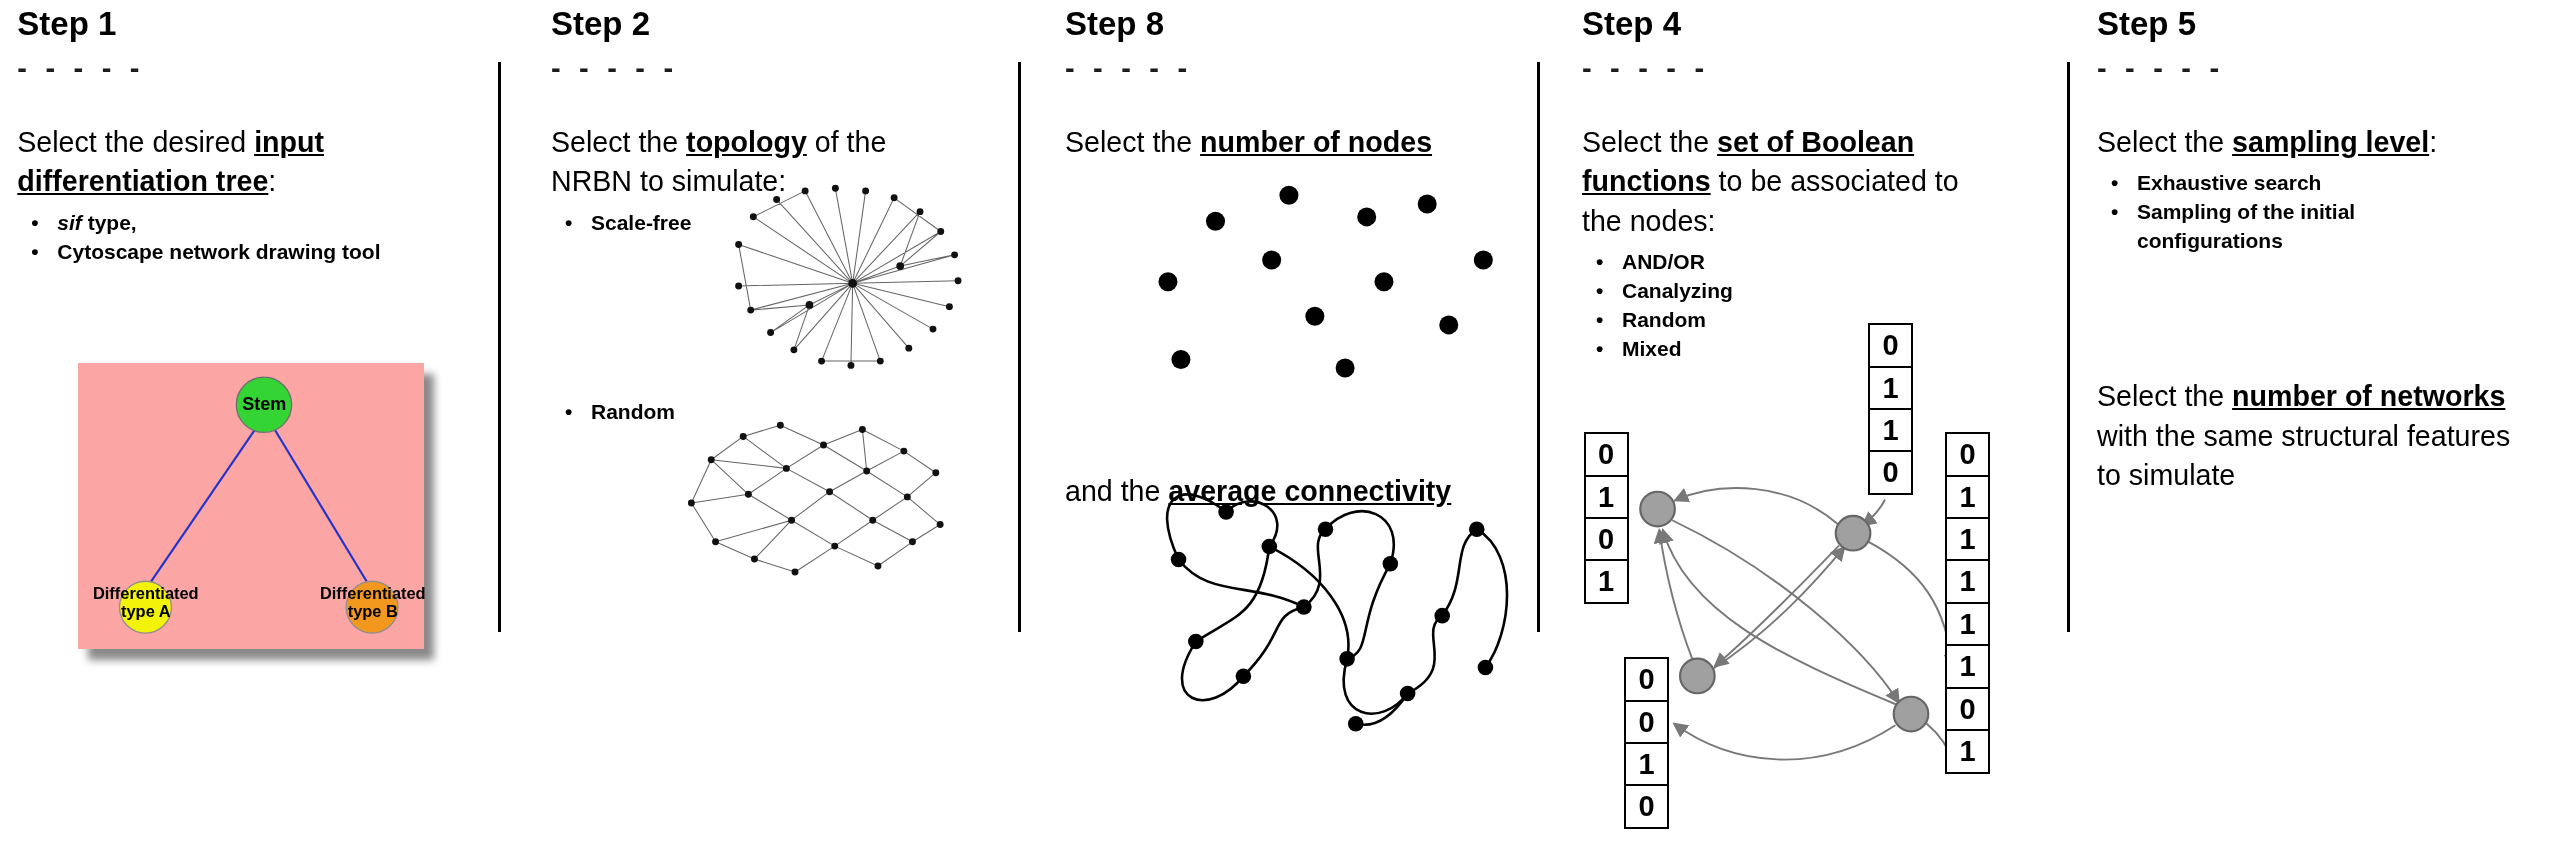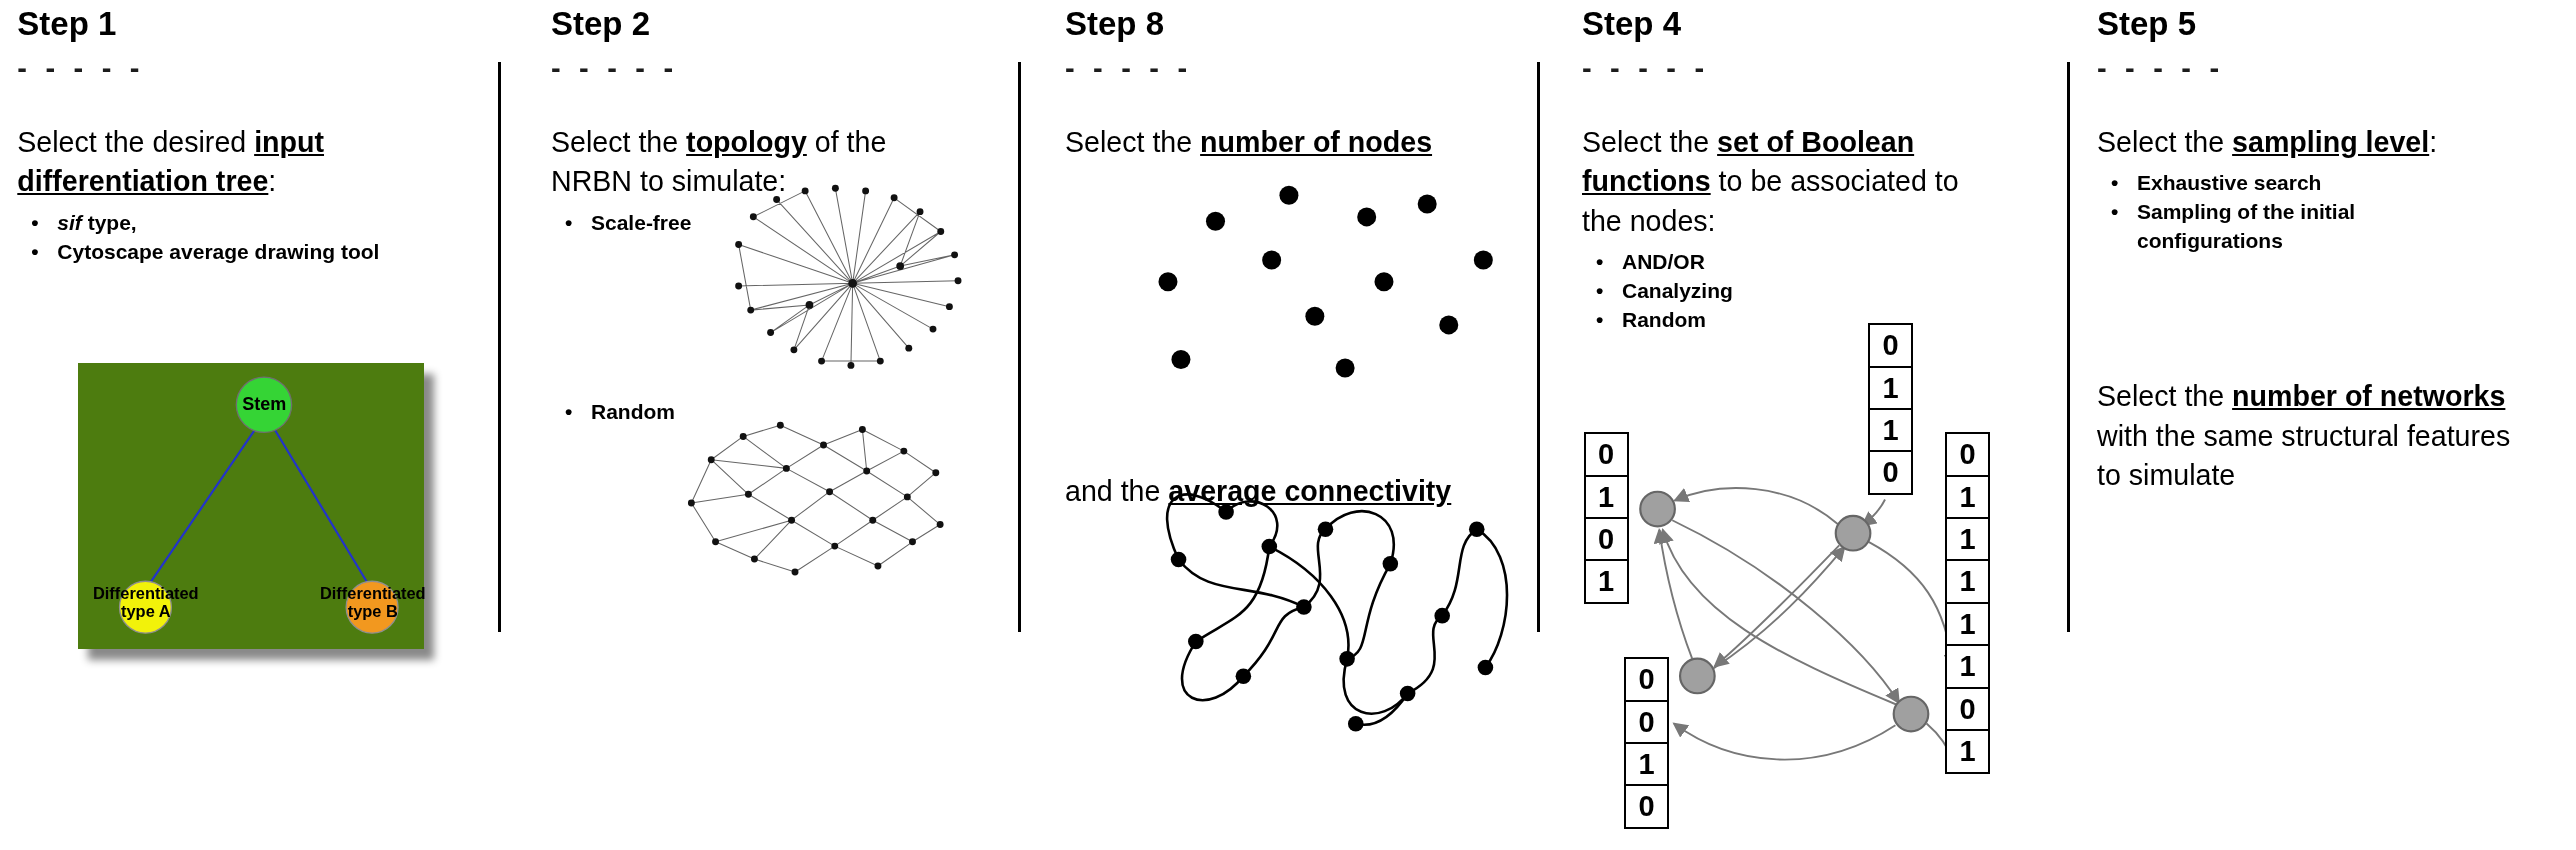--- a/index.html
+++ b/index.html
@@ -24,21 +24,21 @@
 
   ul.bullets { list-style:none; margin:7px 0 0 0; padding:0 0 0 40px; font-size:21px; line-height:1.38;font-weight:bold; }
   ul.bullets li { position:relative; }
   ul.bullets li::before { content:"\2022"; position:absolute; left:-26px; }
 
   .vline { position:absolute; top:62px; width:2.6px; height:570px; background:#000; }
   #vline1 { left:498px; } #vline2 { left:1018px; } #vline3 { left:1537px; } #vline4 { left:2067px; }
 
   
   .tree-box { position:absolute; left:61px; top:358px; width:346px; height:286px;
-    background:#4d7c0f; box-shadow:9.5px 11.2px 7.8px #8a8a8a; }
+    background:#fca5a5; box-shadow:9.5px 11.2px 7.8px #8a8a8a; }
   .tree-box svg { position:absolute; left:0; top:0; }
   .tree-label { position:absolute; font-weight:bold; text-align:center; color:#000; }
   .tree-root-label { font-size:18px; top:31px; left:134px; width:104px; }
   .tree-leaf-label { font-size:16.4px; line-height:1.08; top:222px; width:121px; }
   .tree-leaf-a { left:7px; } .tree-leaf-b { left:234px; }
 
   
   .sf-net  { position:absolute; left:172px; top:179px; }
   .rnd-net { position:absolute; left:130px; top:407px; }
 
@@ -72,21 +72,21 @@
   <div class="vline" id="vline2"></div>
   <div class="vline" id="vline3"></div>
   <div class="vline" id="vline4"></div>
 
   <div class="col" id="col1">
     <h2 class="step-title">Step 1</h2>
     <div class="dashes">- - - - -</div>
     <p class="body-text intro"><span>Select the desired </span><b>input differentiation tree</b><span>:</span></p>
     <ul class="bullets">
       <li><i>sif</i><span> type,</span></li>
-      <li>Cytoscape average drawing tool</li>
+      <li>Cytoscape network drawing tool</li>
     </ul>
 
     <div class="tree-box">
       <svg width="346" height="286" viewBox="0 0 400 330">
         <line x1="205" y1="76" x2="82" y2="256" stroke="#2233cc" stroke-width="2.5"></line>
         <line x1="227" y1="76" x2="336" y2="256" stroke="#2233cc" stroke-width="2.5"></line>
         <circle cx="215" cy="48" r="32" fill="#35d435" stroke="#6f6f6f" stroke-width="1.5"></circle>
         <circle cx="78" cy="282" r="30" fill="#f2f20a" stroke="#8f8f8f" stroke-width="1.5"></circle>
         <circle cx="340" cy="282" r="30" fill="#f2981f" stroke="#8f8f8f" stroke-width="1.5"></circle>
       </svg>
@@ -242,20 +242,21 @@
   </div>
 
   <div class="col" id="col4">
     <h2 class="step-title">Step 4</h2>
     <div class="dashes">- - - - -</div>
     <p class="body-text intro" style="width:415px;"><span>Select the </span><b>set of Boolean functions</b><span> to be associated to the nodes:</span></p>
     <ul class="bullets">
       <li>AND/OR</li>
       <li>Canalyzing</li>
       <li>Random</li>
+      <li>Mixed</li>
     </ul>
 
     <div class="bool-wrap">
       <svg width="485" height="570" viewBox="0 0 560 659">
         <defs>
           <marker id="ah" markerWidth="10" markerHeight="8" refX="7" refY="4" orient="auto">
             <path d="M0,0 L8,4 L0,8 z" fill="#787878"></path>
           </marker>
         </defs>
         <g fill="none" stroke="#787878" stroke-width="2.2" marker-end="url(#ah)">

